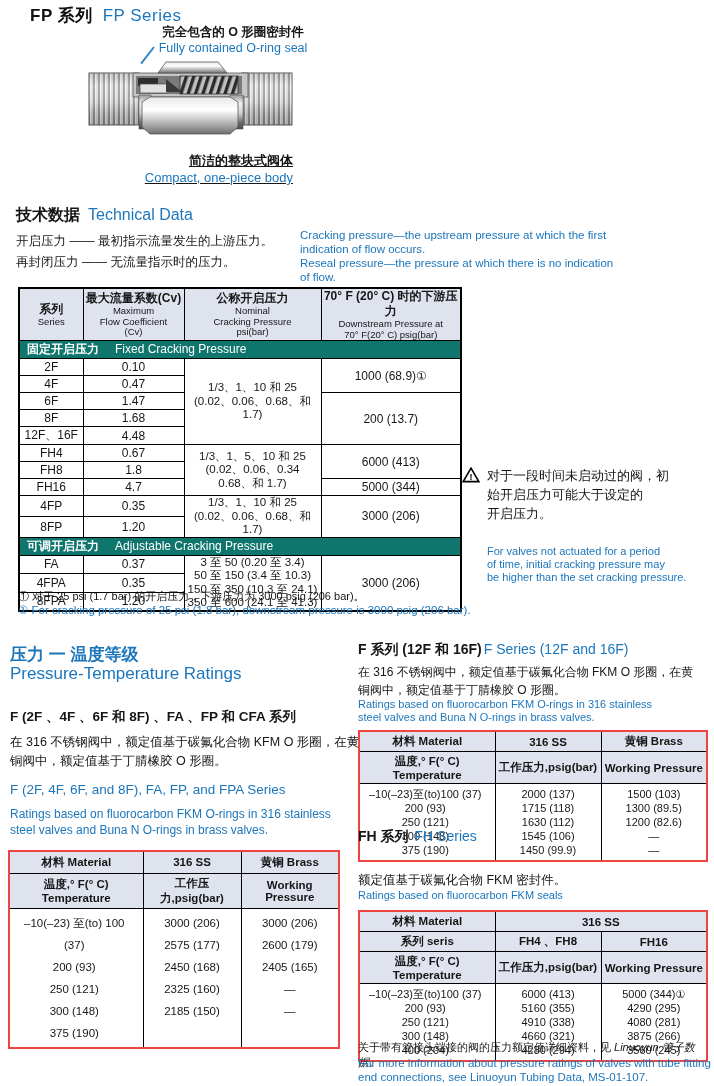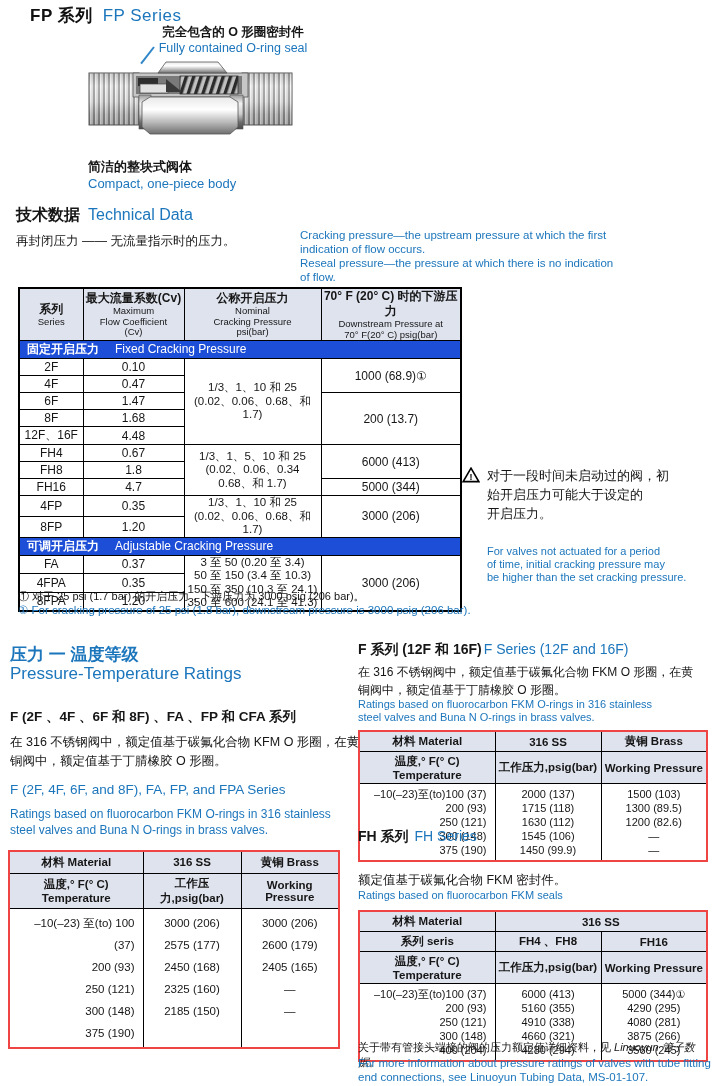--- a/index.html
+++ b/index.html
@@ -13,38 +13,38 @@
 
   
   .page-title { left:30px; top:4px; font-size:17px; letter-spacing:.5px; }
   .page-title .zh { font-weight:bold; color:#111; margin-right:10px; }
   .callout { left:148px; top:24px; width:170px; text-align:center; }
   .callout .zh { font-size:12.5px; font-weight:bold; }
   .callout .en { font-size:12.5px; }
   .leader { left:153px; top:47px; width:2px; height:21px; background:#2f86c8;
             transform:rotate(38deg); transform-origin:top center; }
   .valve-wrap { left:88px; top:57px; width:205px; height:80px; }
-  .valve-caption { left:88px; top:158px; width:205px; text-align:left; }
+  .valve-caption { left:88px; top:152px; width:205px; text-align:right;text-decoration:underline; }
   .valve-caption .zh { font-size:13px; font-weight:bold; }
   .valve-caption .en { font-size:13px; }
 
   
   .tech-heading { left:16px; top:205px; font-size:16px; }
   .tech-heading .zh { font-weight:bold; margin-right:8px; }
   .tech-def-zh { left:16px; top:231px; font-size:12.5px; line-height:21px; }
   .tech-def-en { left:300px; top:228px; width:330px; font-size:11.5px; line-height:14px; }
 
   
   table { border-collapse:collapse; table-layout:fixed; background:#fff; }
   .main-table { left:18px; top:287px; width:442px; border:2px solid #000; }
   .main-table th, .main-table td { border:1px solid #000; text-align:center; vertical-align:middle; padding:0 2px; }
   .main-table thead th { background:#dfe3ee; height:44px; }
   .hzh { font-size:12px; font-weight:bold; line-height:15px; }
   .hen { font-size:9.5px; line-height:10.5px; font-weight:normal; }
-  .band td { background:#1d4ed8; color:#fff; text-align:left; height:16px; padding-left:7px; }
+  .band td { background:#0f766e; color:#fff; text-align:left; height:16px; padding-left:7px; }
   .band .bzh { font-weight:bold; font-size:12px; }
   .band .ben { font-size:12px; margin-left:16px; }
   .main-table td { font-size:12px; height:17px; }
   .crack div { font-size:11.5px; line-height:13.5px; }
   .ds { font-size:11.5px; }
   .fn-zh { left:18px; top:589px; font-size:11px; }
   .fn-en { left:18px; top:603px; font-size:11.5px; }
 
   
   .warning { left:462px; top:466px; width:245px; }
@@ -58,21 +58,21 @@
   .pt-sub-zh   { left:10px; top:708px; font-size:13.5px; font-weight:bold; }
   .pt-para-zh  { left:10px; top:733px; font-size:12.5px; line-height:19px; }
   .pt-sub-en   { left:10px; top:782px; font-size:13.5px; }
   .pt-para-en  { left:10px; top:806px; font-size:12px; line-height:16px; }
 
   .pt-table th { background:#dfe3ee; border:1px solid #000; font-size:11.5px; padding:2px 2px; }
   .pt-table td { border:1px solid #000; vertical-align:top; padding:3px 4px; }
   .pt-table { border:2px solid #ef4444; }
   .pt-table .zhb { font-weight:bold; }
   .pt-table td div { text-align:center; }
-  .pt-table td.tcol div { text-align:right; padding-right:4px; }
+  .pt-table td.tcol div { padding-right:4px; }
 
   .table-f   { left:8px;   top:850px; width:330px; }
   .table-f td div { line-height:22px; font-size:11.5px; }
   .table-f th { height:22px; }
 
   
   .f1216-heading { left:358px; top:641px; font-size:14px; }
   .f1216-heading .zh { font-weight:bold; margin-right:2px; }
   .f1216-para-zh { left:358px; top:663px; font-size:12px; line-height:18px; }
   .f1216-para-en { left:358px; top:698px; font-size:11px; line-height:13px; }
@@ -150,20 +150,21 @@
 
 <div class="abs valve-caption">
   <div class="zh">简洁的整块式阀体</div>
   <div class="en blue">Compact, one-piece body</div>
 </div>
 
 <div class="abs tech-heading">
   <span class="zh">技术数据</span><span class="blue">Technical Data</span>
 </div>
 <div class="abs tech-def-zh">
+  <div>开启压力 —— 最初指示流量发生的上游压力。</div>
   <div>再封闭压力 —— 无流量指示时的压力。</div>
 </div>
 <div class="abs tech-def-en blue">
   <div>Cracking pressure—the upstream pressure at which the first</div>
   <div>indication of flow occurs.</div>
   <div>Reseal pressure—the pressure at which there is no indication</div>
   <div>of flow.</div>
 </div>
 
 <table class="abs main-table">

